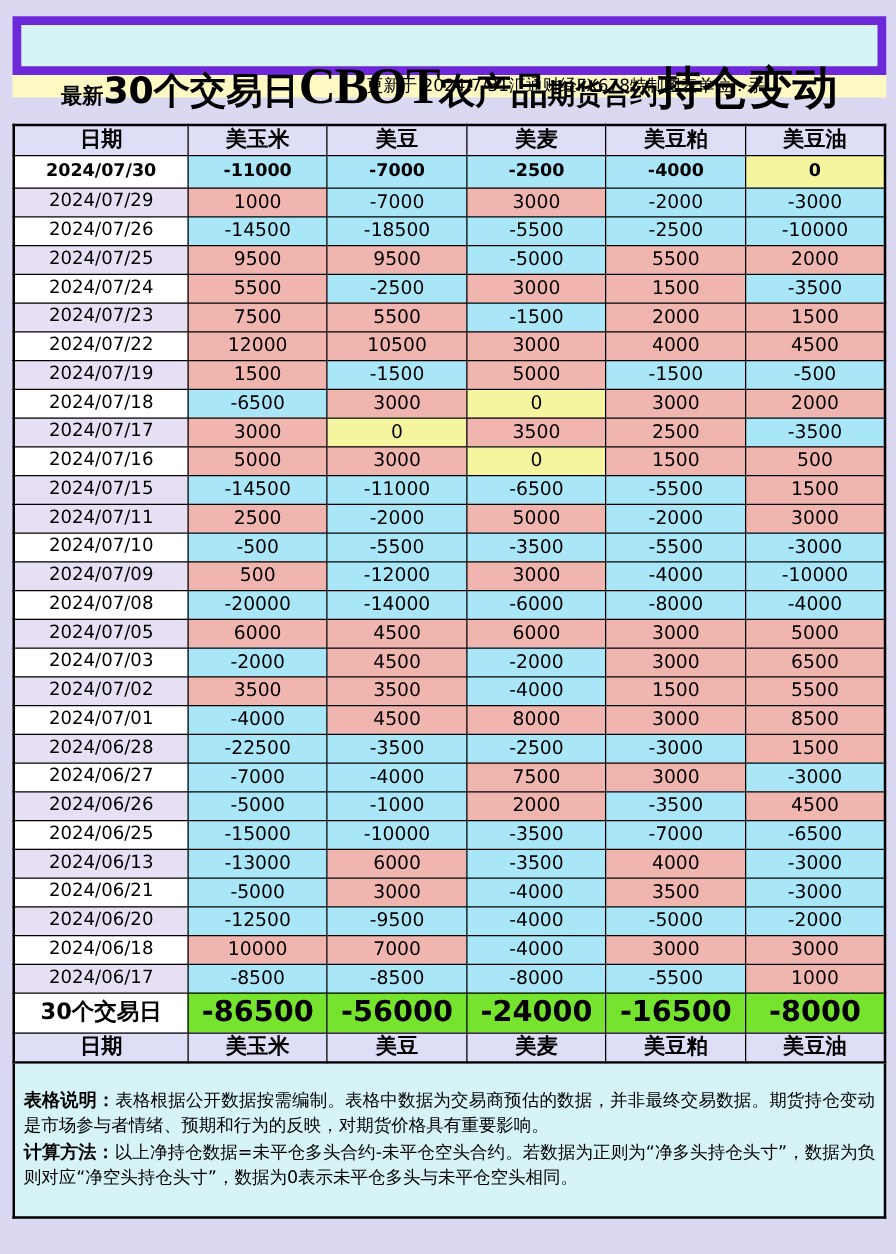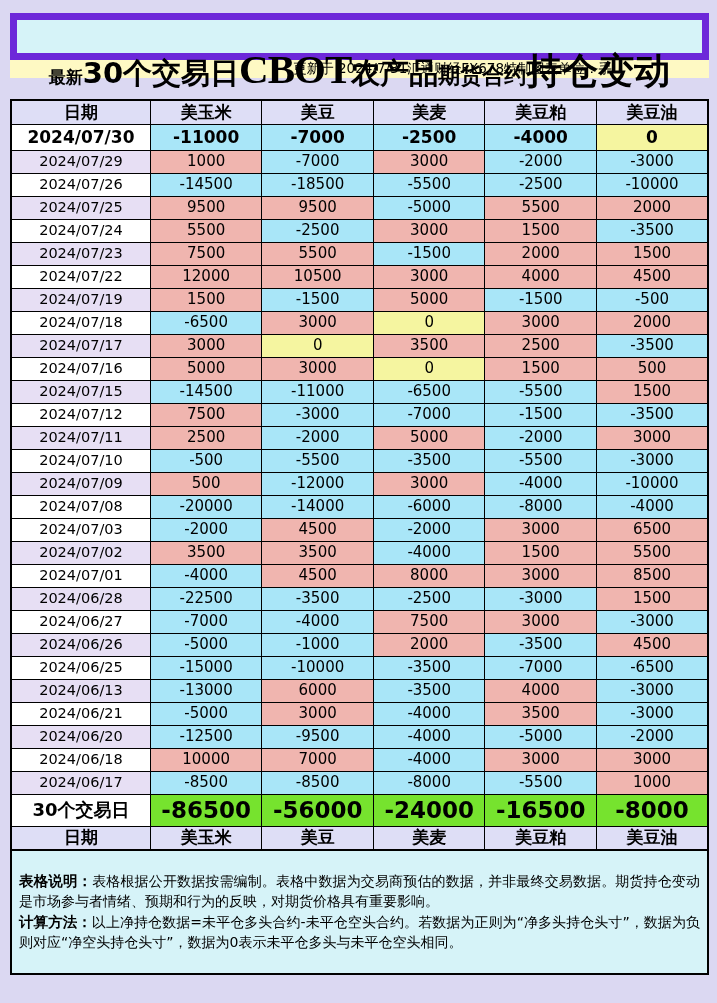--- a/index.html
+++ b/index.html
@@ -68,21 +68,21 @@
     background: var(--header-bg, #DEDEF6);
     font-weight: bold;
     font-size: 17px;
     height: 24px;
   }
   td.date { background: #fff; font-size: 14.5px; }
   td.date.alt { background: var(--date-alt, #E7DFF4); }
   td.pos  { background: var(--positive, #F0B5AF); }
   td.neg  { background: var(--negative, #A9E6F8); }
   td.zero { background: var(--zero, #F5F5A0); }
-  tr.latest td { font-weight: bold; font-size: 17px; height: 26px; }
+  tr.latest td { font-weight: bold; font-size: 14px; height: 26px; }
   tr.summary td { height: 32px; }
   tr.summary td.label { font-weight: bold; font-size: 18px; background: #fff; }
   tr.summary td.val { font-weight: bold; font-size: 23px; background: var(--summary-green, #76E32E); }
 
   
   .notes {
     border: 2px solid #000;
     border-top: none;
     background: var(--panel-cyan, #D6F3F8);
     padding: 20px 7px;
@@ -222,28 +222,20 @@
         </tr>
         <tr>
           <td class="date alt">2024/07/15</td>
           <td class="neg">-14500</td>
           <td class="neg">-11000</td>
           <td class="neg">-6500</td>
           <td class="neg">-5500</td>
           <td class="pos">1500</td>
         </tr>
         <tr>
-          <td class="date">2024/07/12</td>
-          <td class="pos">7500</td>
-          <td class="neg">-3000</td>
-          <td class="neg">-7000</td>
-          <td class="neg">-1500</td>
-          <td class="neg">-3500</td>
-        </tr>
-        <tr>
           <td class="date alt">2024/07/11</td>
           <td class="pos">2500</td>
           <td class="neg">-2000</td>
           <td class="pos">5000</td>
           <td class="neg">-2000</td>
           <td class="pos">3000</td>
         </tr>
         <tr>
           <td class="date">2024/07/10</td>
           <td class="neg">-500</td>
@@ -260,20 +252,28 @@
           <td class="neg">-4000</td>
           <td class="neg">-10000</td>
         </tr>
         <tr>
           <td class="date">2024/07/08</td>
           <td class="neg">-20000</td>
           <td class="neg">-14000</td>
           <td class="neg">-6000</td>
           <td class="neg">-8000</td>
           <td class="neg">-4000</td>
+        </tr>
+        <tr>
+          <td class="date alt">2024/07/05</td>
+          <td class="pos">6000</td>
+          <td class="pos">4500</td>
+          <td class="pos">6000</td>
+          <td class="pos">3000</td>
+          <td class="pos">5000</td>
         </tr>
         <tr>
           <td class="date">2024/07/03</td>
           <td class="neg">-2000</td>
           <td class="pos">4500</td>
           <td class="neg">-2000</td>
           <td class="pos">3000</td>
           <td class="pos">6500</td>
         </tr>
         <tr>

